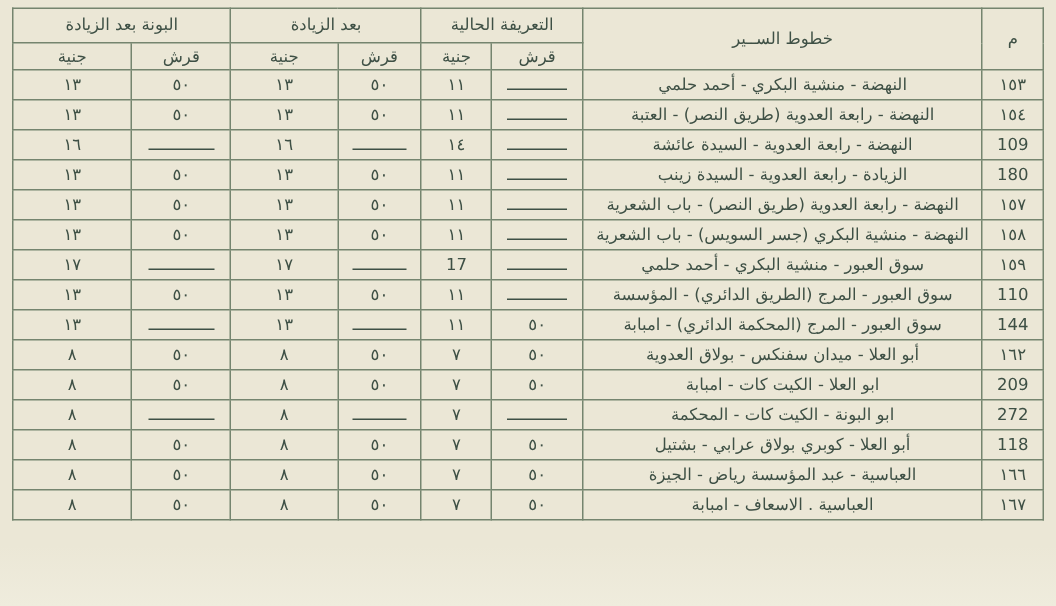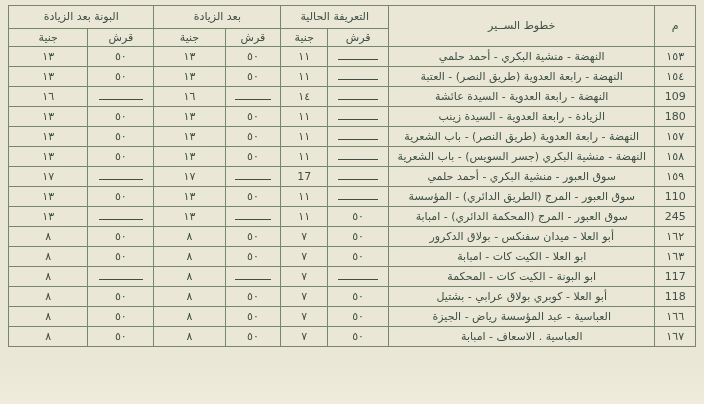--- a/index.html
+++ b/index.html
@@ -165,51 +165,51 @@
           <td class="cell-num">110</td>
           <td class="route">سوق العبور - المرج (الطريق الدائري) - المؤسسة</td>
           <td class="cell-num"><span class="dashline"></span></td>
           <td class="cell-num">١١</td>
           <td class="cell-num">٥٠</td>
           <td class="cell-num">١٣</td>
           <td class="cell-num">٥٠</td>
           <td class="cell-num">١٣</td>
         </tr>
         <tr>
-          <td class="cell-num">245</td>
+          <td class="cell-num">144</td>
           <td class="route">سوق العبور - المرج (المحكمة الدائري) - امبابة</td>
           <td class="cell-num">٥٠</td>
           <td class="cell-num">١١</td>
           <td class="cell-num"><span class="dashline"></span></td>
           <td class="cell-num">١٣</td>
           <td class="cell-num"><span class="dashline"></span></td>
           <td class="cell-num">١٣</td>
         </tr>
         <tr>
           <td class="cell-num">١٦٢</td>
-          <td class="route">أبو العلا - ميدان سفنكس - بولاق الدكرور</td>
-          <td class="cell-num">٥٠</td>
-          <td class="cell-num">٧</td>
-          <td class="cell-num">٥٠</td>
-          <td class="cell-num">٨</td>
-          <td class="cell-num">٥٠</td>
-          <td class="cell-num">٨</td>
-        </tr>
-        <tr>
-          <td class="cell-num">١٦٣</td>
+          <td class="route">أبو العلا - ميدان سفنكس - بولاق العدوية</td>
+          <td class="cell-num">٥٠</td>
+          <td class="cell-num">٧</td>
+          <td class="cell-num">٥٠</td>
+          <td class="cell-num">٨</td>
+          <td class="cell-num">٥٠</td>
+          <td class="cell-num">٨</td>
+        </tr>
+        <tr>
+          <td class="cell-num">209</td>
           <td class="route">ابو العلا - الكيت كات - امبابة</td>
           <td class="cell-num">٥٠</td>
           <td class="cell-num">٧</td>
           <td class="cell-num">٥٠</td>
           <td class="cell-num">٨</td>
           <td class="cell-num">٥٠</td>
           <td class="cell-num">٨</td>
         </tr>
         <tr>
-          <td class="cell-num">117</td>
+          <td class="cell-num">272</td>
           <td class="route">ابو البونة - الكيت كات - المحكمة</td>
           <td class="cell-num"><span class="dashline"></span></td>
           <td class="cell-num">٧</td>
           <td class="cell-num"><span class="dashline"></span></td>
           <td class="cell-num">٨</td>
           <td class="cell-num"><span class="dashline"></span></td>
           <td class="cell-num">٨</td>
         </tr>
         <tr>
           <td class="cell-num">118</td>

